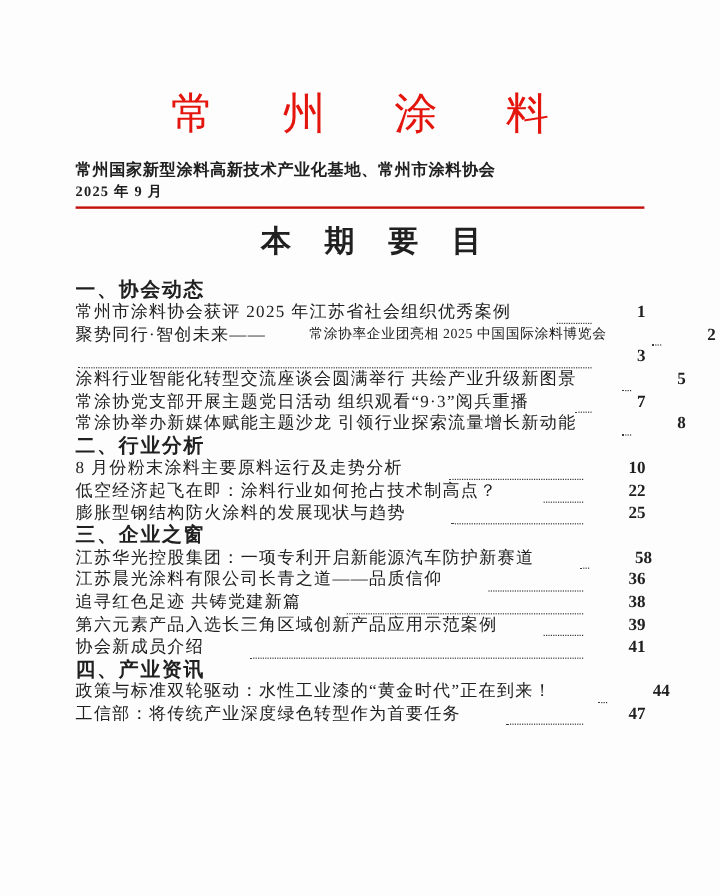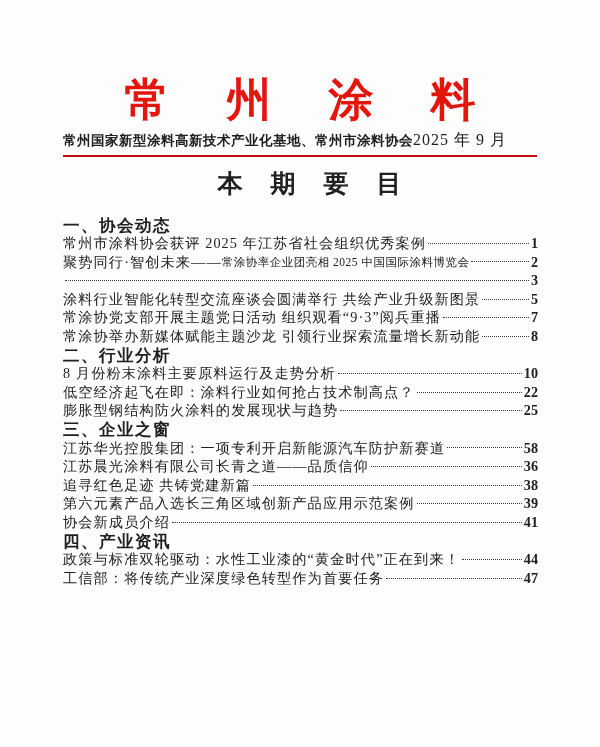--- a/index.html
+++ b/index.html
@@ -9,35 +9,35 @@
     width:600px; height:747px;
     margin:0 auto;
     background:#fdfdfd;
     color:var(--text_color, #202020);
     font-family:"Liberation Serif","DejaVu Serif",serif;
     overflow:hidden;
   }
   .masthead { padding-top:76px; text-align:center; line-height:1.1; }
   .masthead-title {
     display:inline-block;
-    font-size:45px; font-weight:bold;
+    font-size:36px; font-weight:normal;
     color:var(--accent_red, #e3150d);
     letter-spacing:57px; margin-right:-57px;
     white-space:nowrap;
   }
   .issue-line {
     margin-top:26px; text-align:center;
     font-size:16px; font-weight:bold; letter-spacing:1px;
   }
   .pub-row {
-    margin:4px 63px 0 63px;
-    display:flex; justify-content:flex-start; align-items:baseline;
+    margin:17px 63px 0 63px;
+    display:flex; justify-content:center; align-items:baseline;flex-direction:column;
   }
   .pub-name { font-size:13.5px; font-weight:bold; letter-spacing:0.5px; }
-  .pub-date { font-size:16px; font-weight:normal; letter-spacing:1px; }
+  .pub-date { font-size:12px; font-weight:bold; letter-spacing:1px; }
   .red-rule {
     margin:4px 63px 0 63px;
     border-top:2.5px solid var(--rule_red, #c2120c);
     height:0;
   }
   .contents-wrap { margin-top:10px; text-align:center; }
   .contents-title {
     display:inline-block;
     font-family:"Liberation Sans","DejaVu Sans",sans-serif;
     font-size:25px; font-weight:bold;
@@ -46,24 +46,25 @@
     margin-left:19px;
   }
   .toc { margin:16px 62px 0 63px; }
   .toc-heading {
     font-family:"Liberation Sans","DejaVu Sans",sans-serif;
     font-size:16.5px; font-weight:bold;
     height:18.6px; line-height:18.6px; letter-spacing:1.5px;
     white-space:nowrap;
   }
   .toc-row {
-    display:flex; align-items:center;
+    display:flex; align-items:flex-end;
     height:18.6px; line-height:18.6px;
     font-size:14.2px; letter-spacing:1.1px;
     white-space:nowrap;
+    gap:36px;
   }
   .toc-row .t { flex:0 0 auto; }
   .toc-row .small { font-size:11.5px; letter-spacing:0.5px; }
   .leader {
     flex:1 1 auto;
     border-bottom:1.9px dotted #3a3a3a;
     margin:0 2px;
     min-width:8px;
   }
   .pg { flex:0 0 auto; font-weight:600; letter-spacing:0; }

